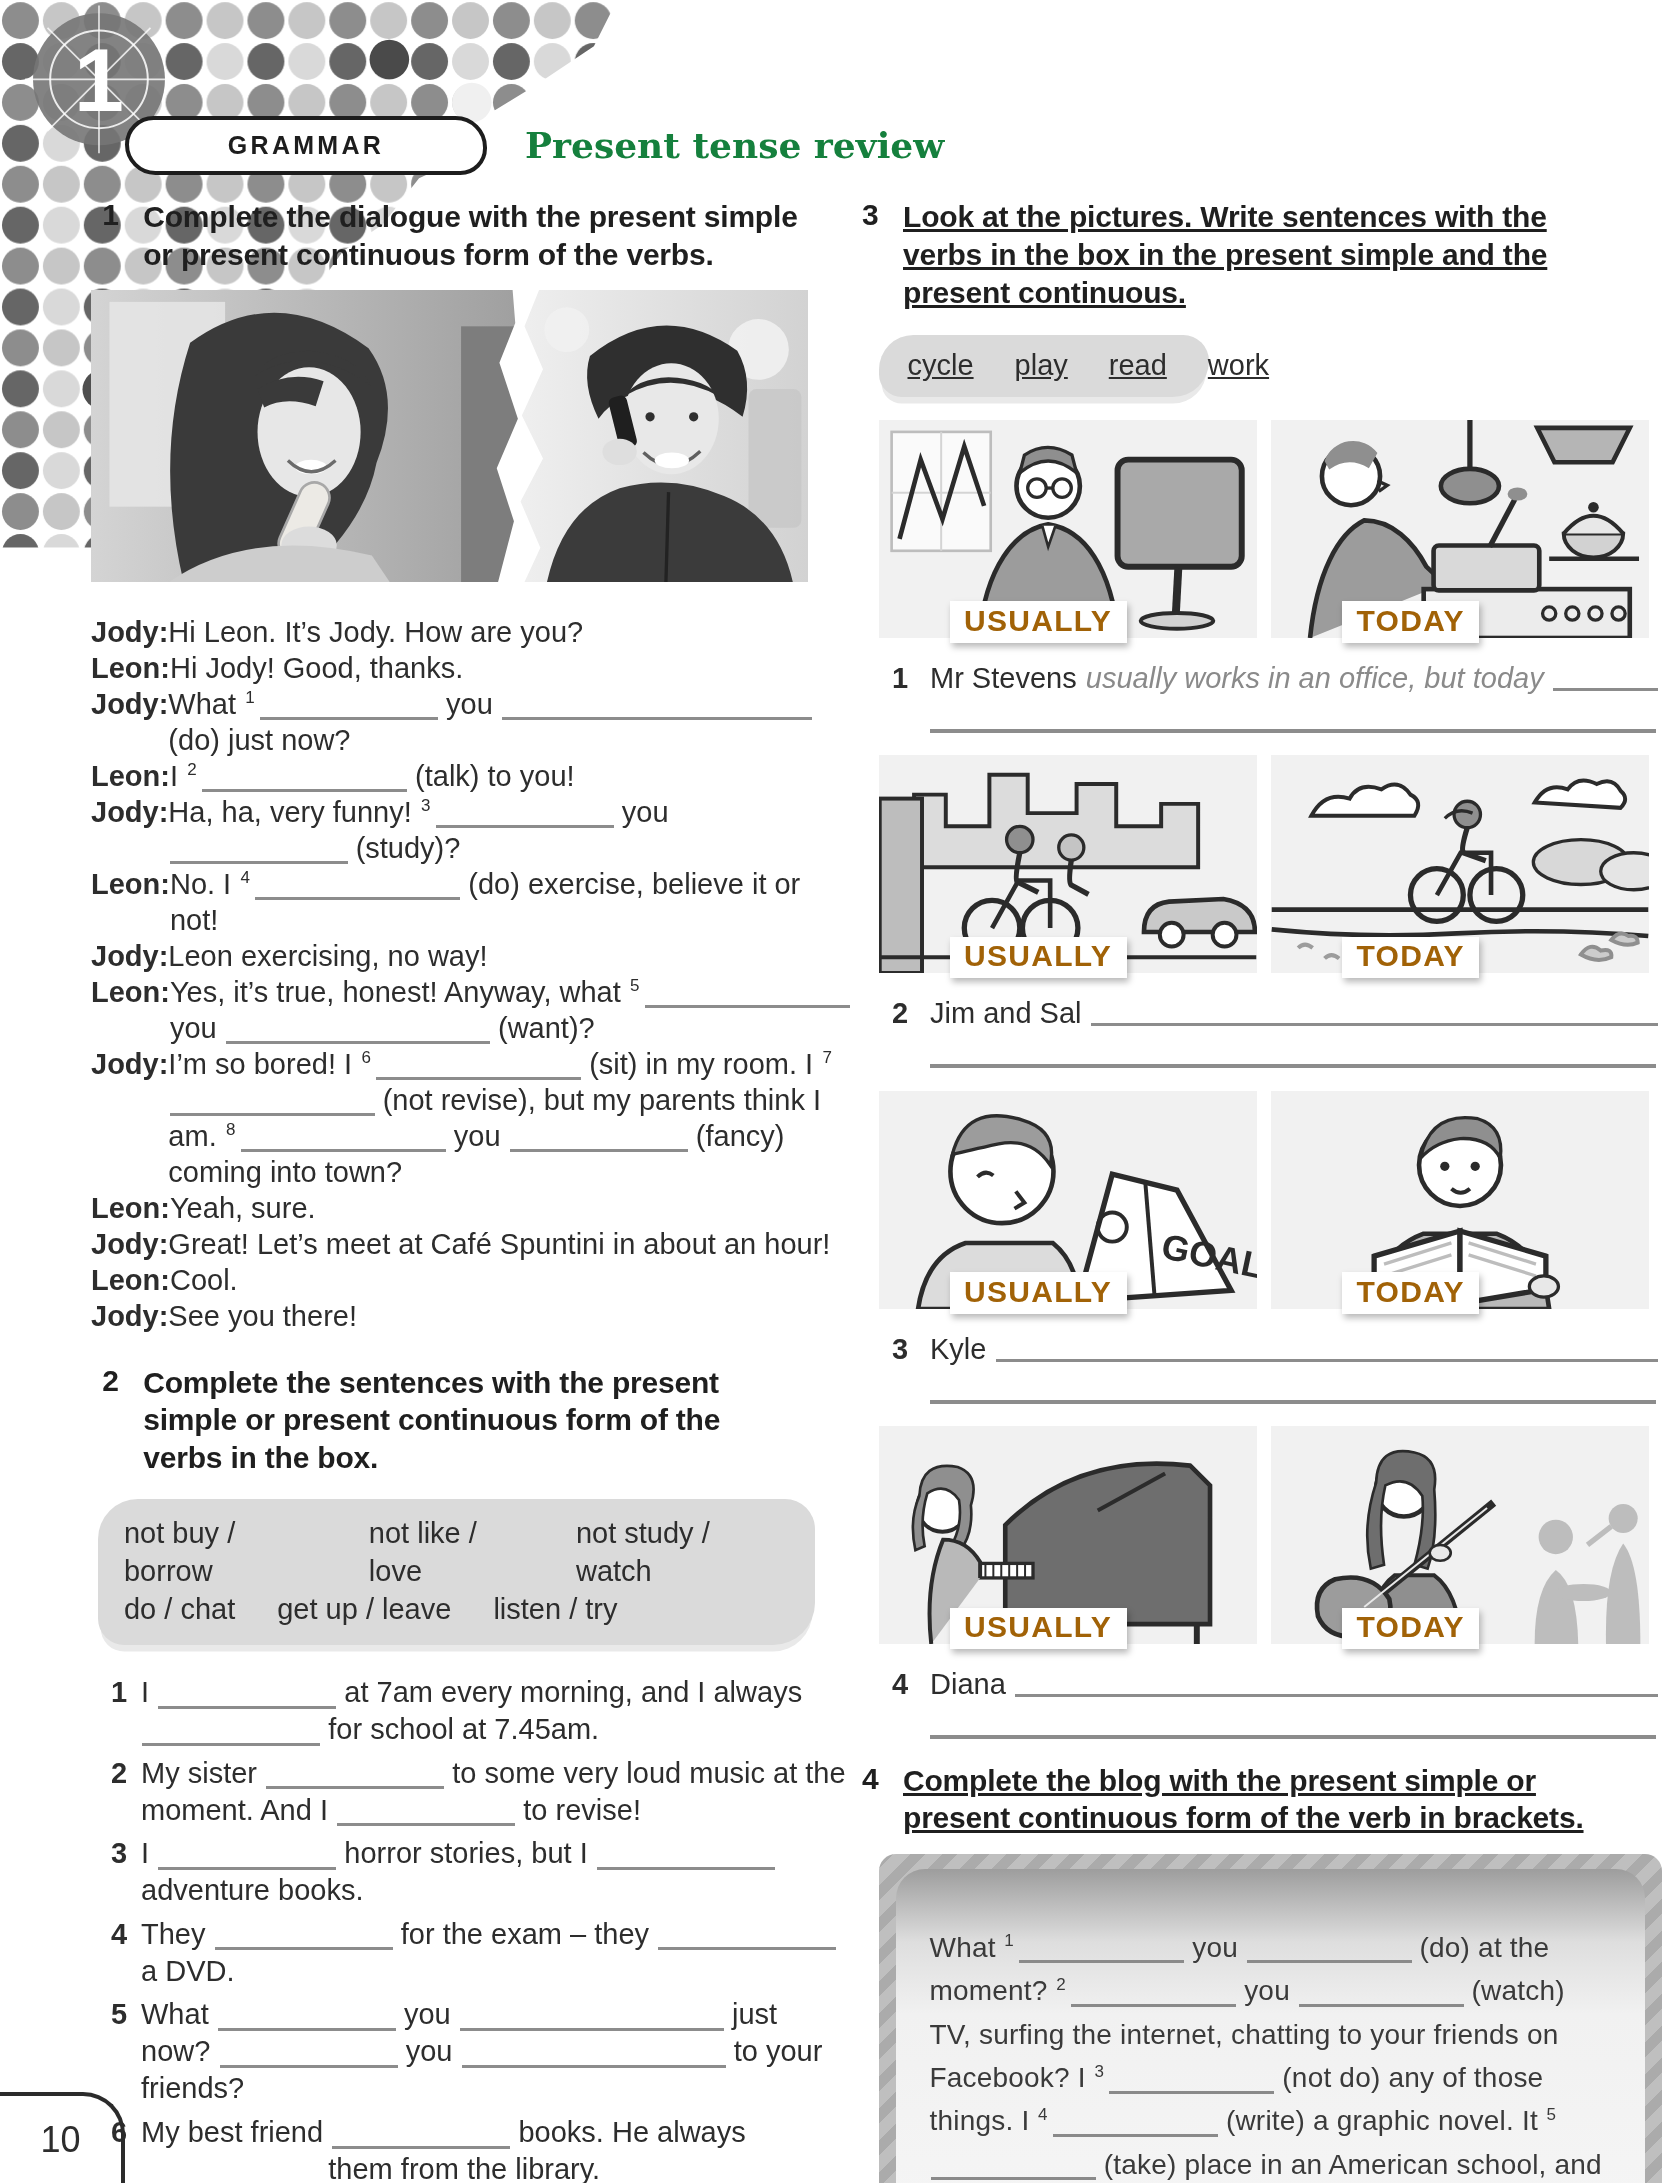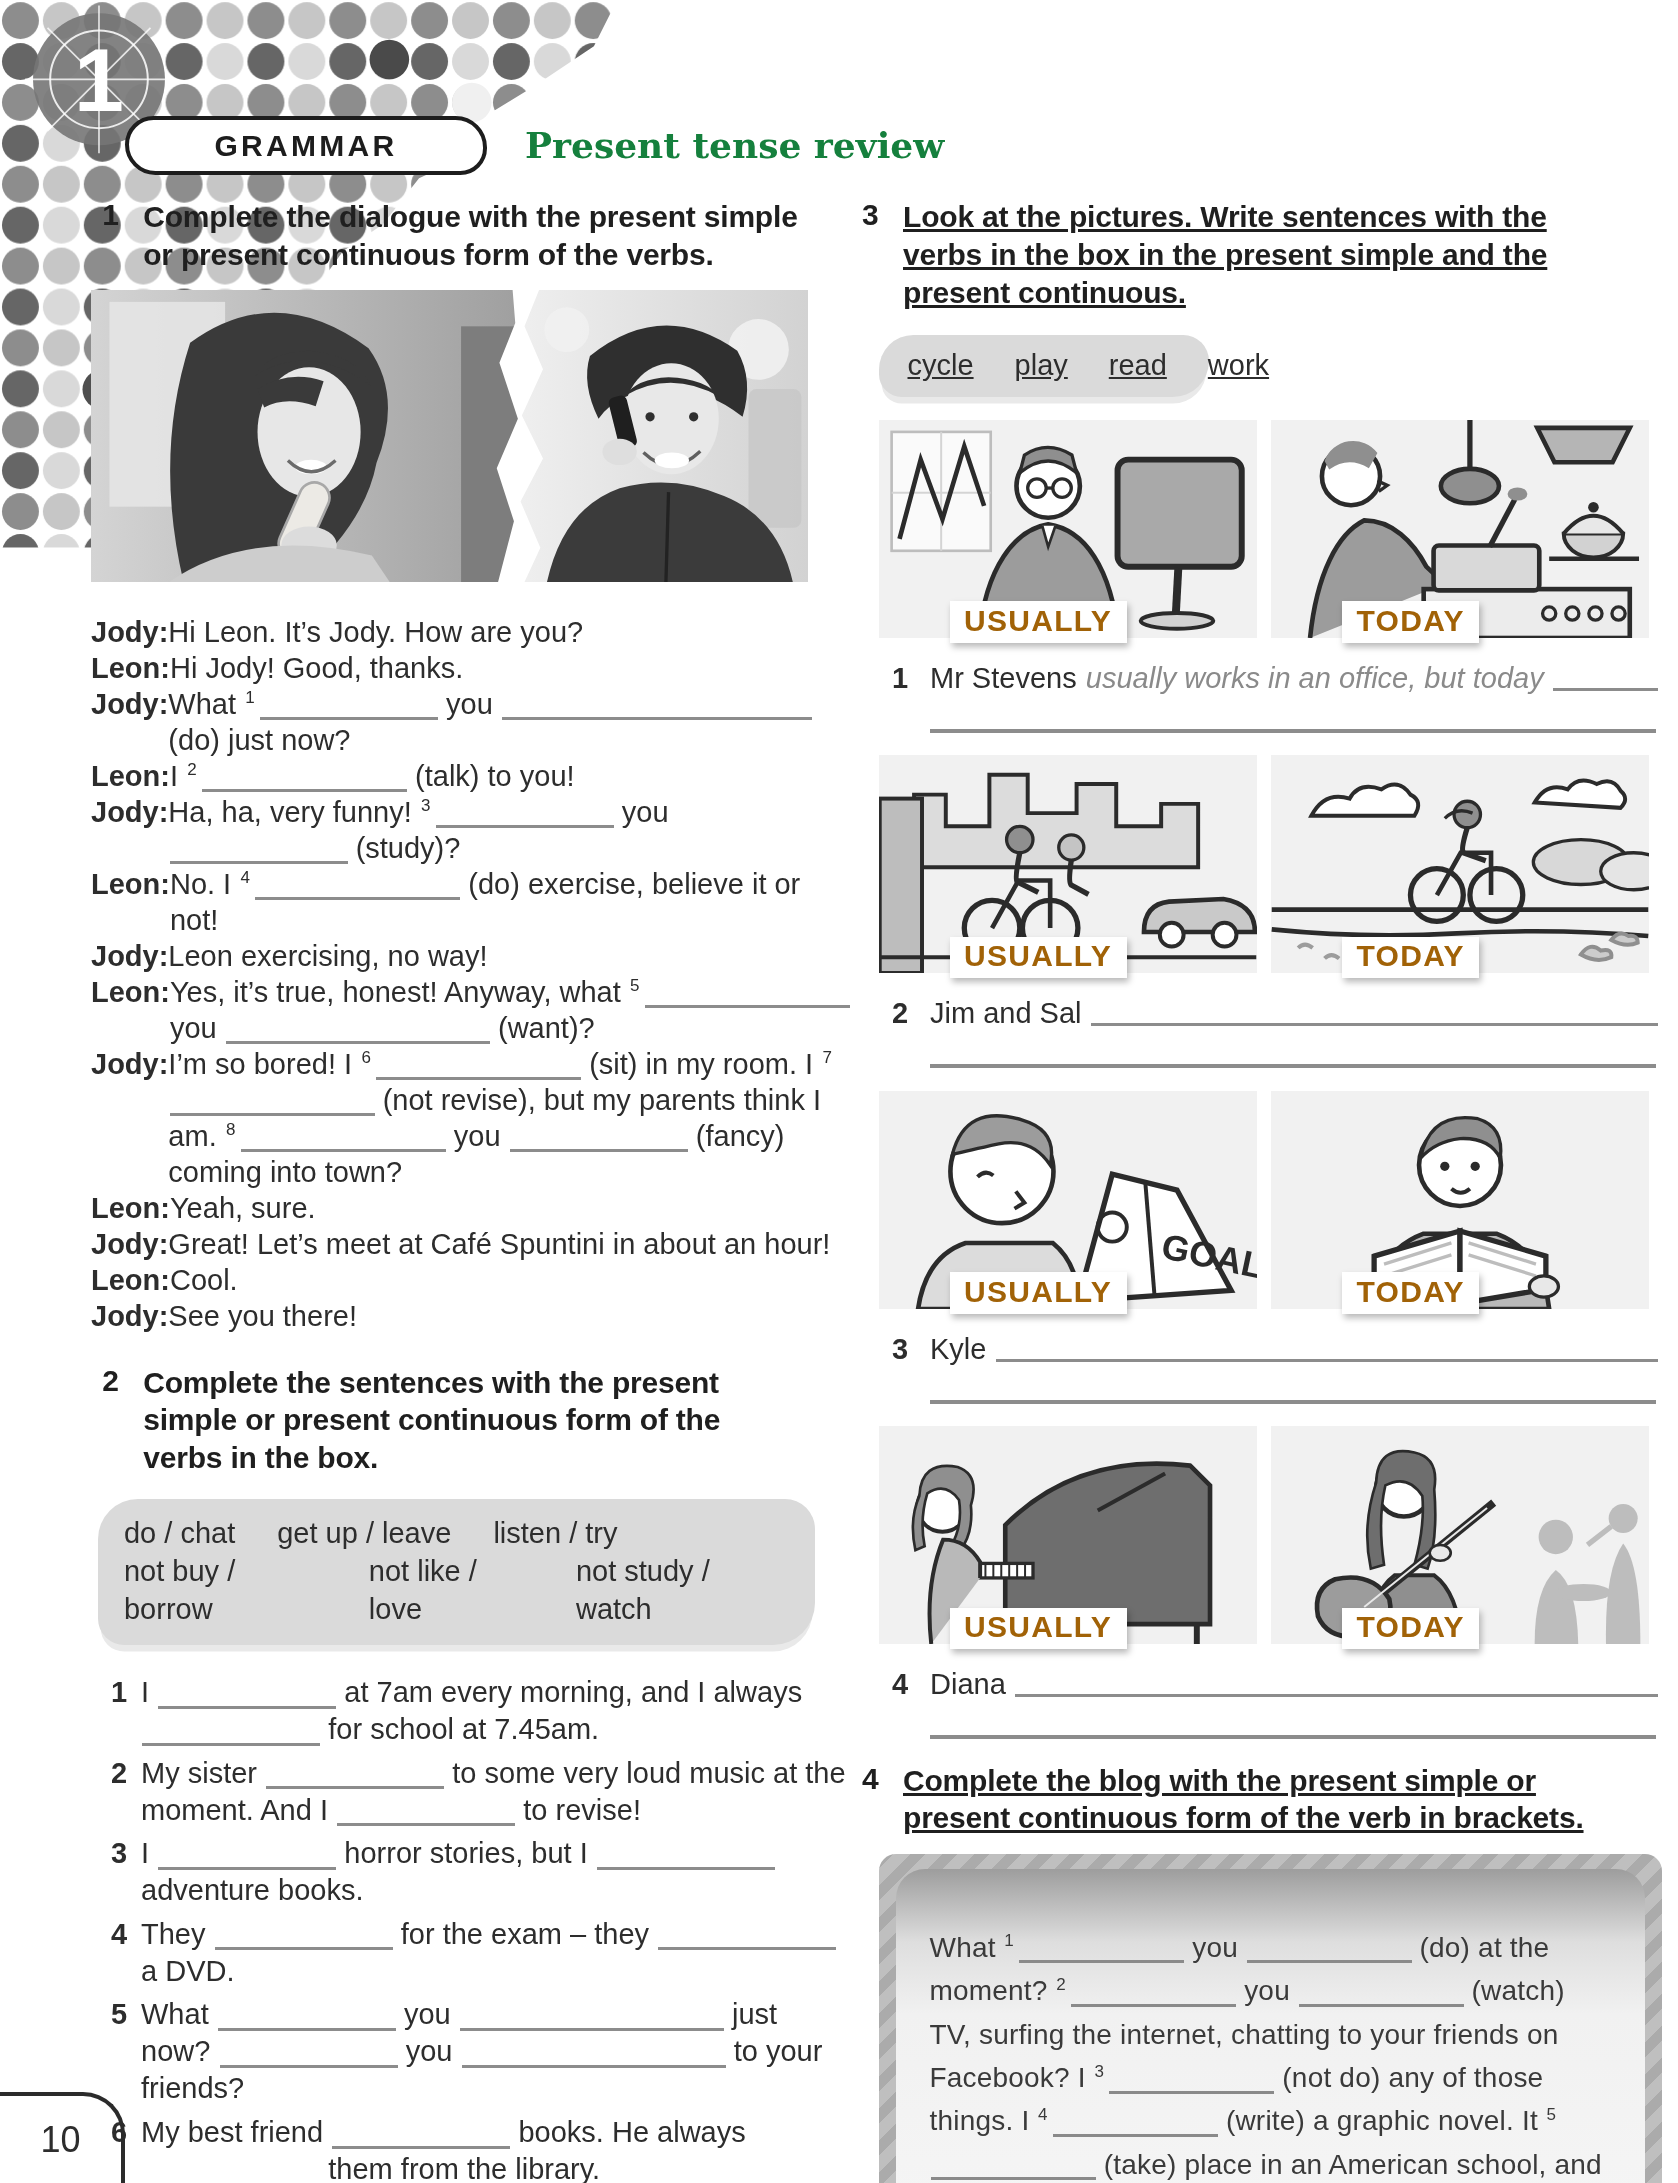--- a/index.html
+++ b/index.html
@@ -4,21 +4,21 @@
 <style>
   html,body { margin:0; padding:0; background:#ffffff; }
   .page { position:relative; width:1678px; height:2183px; background:#fff; overflow:hidden;
           font-family:"Liberation Sans", sans-serif; color:#2d2d2d; }
 
   
   .mosaic { position:absolute; left:0; top:0; width:617px; height:548px; }
   .badge { position:absolute; left:125px; top:116px; width:362px; height:59px; box-sizing:border-box;
            border:4.6px solid #1d1d1d; border-radius:30px 33px 28px 32px; background:#fff;
            display:flex; align-items:center; justify-content:center;
-           font-size:30px; font-weight:700; letter-spacing:3.3px; color:#1d1d1d; }
+           font-size:25px; font-weight:700; letter-spacing:3.3px; color:#1d1d1d; }
   .page-title { position:absolute; left:525px; top:124px; font-family:"DejaVu Serif", serif;
                 font-size:36px; font-weight:700; color:#15803d; }
 
   
   .col { position:absolute; top:198px; }
   .col.left  { left:91px;  width:767px; }
   .col.right { left:862px; width:796px; }
 
   
   .exhead { display:flex; margin:0 0 16px 0; }
@@ -249,28 +249,28 @@
       </div>
     </section>
 
     <section style="margin-top:30px;">
       <div class="exhead">
         <span class="exnum">2</span>
         <h2>Complete the sentences with the present simple or present continuous form of the verbs in the box.</h2>
       </div>
       <div class="wordbox wb2">
         <div class="wbrow">
+          <span>not buy / borrow</span>
+          <span>not like / love</span>
+          <span>not study / watch</span>
+        </div>
+        <div class="wbrow">
           <span>do / chat</span>
           <span>get up / leave</span>
           <span>listen / try</span>
-        </div>
-        <div class="wbrow">
-          <span>not buy / borrow</span>
-          <span>not like / love</span>
-          <span>not study / watch</span>
         </div>
       </div>
       <div class="nitems">
         <div class="nitem">
             <span class="inum">1</span>
             <span class="itext"><span class="seg">I</span><span class="blank"></span><span class="seg">at 7am every morning, and I always</span><span class="blank"></span><span class="seg">for school at 7.45am.</span></span>
           </div>
         <div class="nitem">
             <span class="inum">2</span>
             <span class="itext"><span class="seg">My sister</span><span class="blank"></span><span class="seg">to some very loud music at the moment. And I</span><span class="blank"></span><span class="seg">to revise!</span></span>

